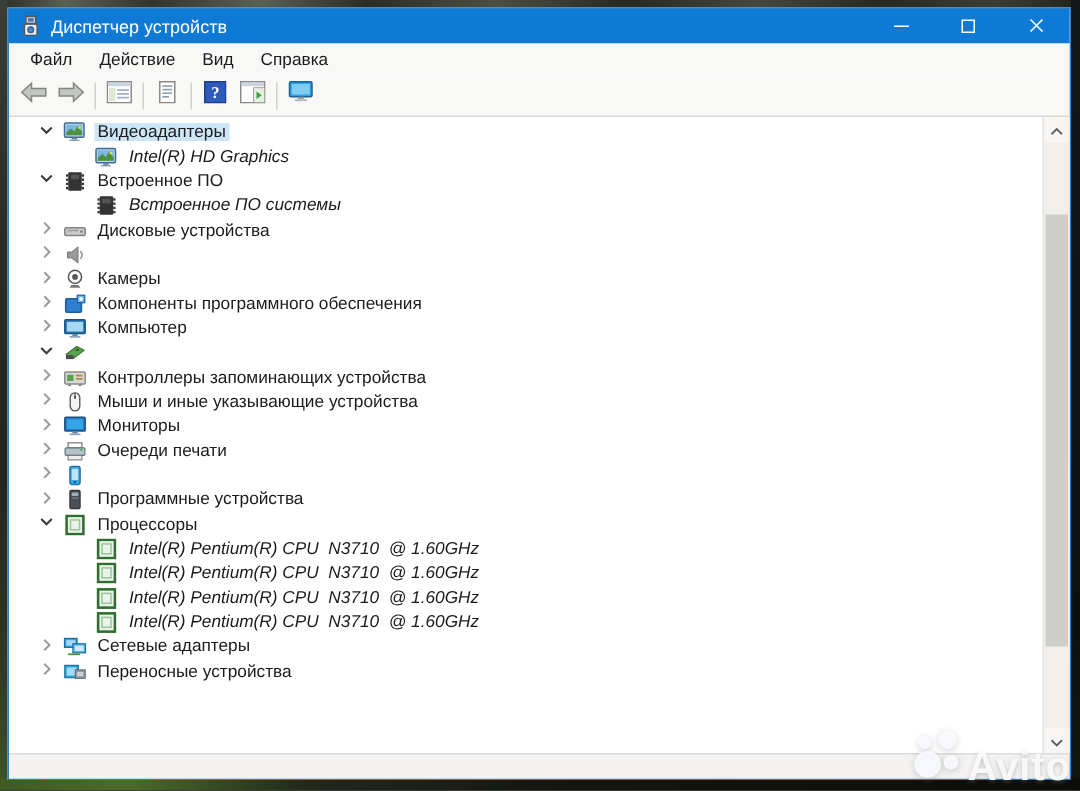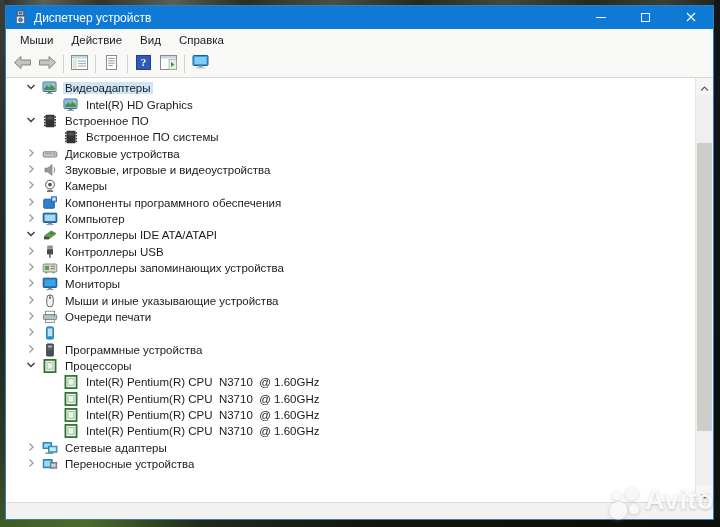--- a/index.html
+++ b/index.html
@@ -41,35 +41,35 @@
   .tb-btn { width:25px; height:22px; display:flex; align-items:center; justify-content:center; }
   .tb-sep { width:1px; height:18px; background:#cfcfcc; margin:0 3px; }
 
   .content { flex:1; min-height:0; display:flex; background:#fff; }
   .tree { flex:1; overflow:hidden; padding-top:2px; }
   .row { display:flex; align-items:center; height:16.35px; font-size:11.5px; color:#1b1b1b; }
   .row .chev { flex:0 0 14px; width:14px; height:14px; margin-left:18px;
     display:flex; align-items:center; justify-content:center; }
   .row .ticon { flex:0 0 16px; width:16px; height:14px; margin-left:4px;
     display:flex; align-items:center; justify-content:center; }
-  .row.l1 { padding-left:57px; }
+  .row.l1 { padding-left:57px;font-style:italic; }
   .row.l1 .ticon { margin-left:0; }
   .row .lbl { margin-left:5px; white-space:pre; padding:0 2px; }
   .row .lbl.selected { background:#cde6f7; }
 
   .vscroll { flex:0 0 17px; position:relative; background:#f0efed; border-left:1px solid #e6e5e3; }
   .sbtn { position:absolute; left:0; width:17px; height:17px; display:flex;
     align-items:center; justify-content:center; background:#f7f6f4; }
   .sbtn.up { top:0; } .sbtn.down { bottom:0; }
   .sthumb { position:absolute; left:1px; width:15px; top:65px; height:288px; background:#cdcdca; }
 
   .statusbar { flex:0 0 16px; background:#f3f2f0; border-top:1px solid #dddcda; }
 
   .watermark { position:absolute; right:6px; bottom:2px; z-index:10; display:flex;
-    align-items:flex-start; gap:3px; color:rgba(250,250,252,0.95); pointer-events:none; }
+    align-items:flex-end; gap:3px; color:rgba(250,250,252,0.95); pointer-events:none; }
   .wm-logo { filter:drop-shadow(0 1px 2px rgba(110,120,130,0.35)); }
   .wm-text { font-size:27px; font-weight:700; letter-spacing:0.5px; line-height:1;
     text-shadow:0 1px 3px rgba(110,120,130,0.4); }
 </style>
 </head>
 <body>
 
 <div class="stage">
   <div class="photo-top"></div>
   <div class="photo-left"></div>
@@ -100,21 +100,21 @@
           </div>
           <div class="winbtn">
             <span><svg width="10" height="10" viewBox="0 0 10 10">
                 <path d="M1 1 L9 9 M9 1 L1 9" stroke="#fff" stroke-width="1.1"></path>
               </svg></span>
           </div>
         </div>
     </div>
 
     <div class="menubar" id="menubar">
-        <span class="menu-item">Мыши</span>
+        <span class="menu-item">Файл</span>
         <span class="menu-item">Действие</span>
         <span class="menu-item">Вид</span>
         <span class="menu-item">Справка</span>
       </div>
 
     <div class="toolbar" id="toolbar">
         <div class="tb-btn">
           <span><svg width="19" height="15" viewBox="0 0 19 15">
               <path d="M8 1.5 L1.5 7.5 L8 13.5 V10 h9.5 V5 H8 Z" fill="#c2c6c0" stroke="#82877f"></path>
             </svg></span>
@@ -263,21 +263,20 @@
               <span><svg width="10" height="10" viewBox="0 0 10 10">
                   <polyline points="3.5,1.5 7,5 3.5,8.5" fill="none" stroke="#9a9a9a" stroke-width="1.3"></polyline>
                 </svg></span>
             </span>
             <span class="ticon">
               <svg width="16" height="14" viewBox="0 0 16 14">
                 <path d="M3 5 h2.8 L10 1.6 v10.8 L5.8 9 H3 z" fill="#9a9a9a" stroke="#6e6e6e" stroke-width="0.6"></path>
                 <path d="M11.6 4.4 q2.2 2.6 0 5.2" stroke="#9a9a9a" stroke-width="1.1" fill="none"></path>
               </svg>
             </span>
-            <span class="lbl">Звуковые, игровые и видеоустройства</span>
           </div>
           <div class="row l0">
             <span class="chev">
               <span><svg width="10" height="10" viewBox="0 0 10 10">
                   <polyline points="3.5,1.5 7,5 3.5,8.5" fill="none" stroke="#9a9a9a" stroke-width="1.3"></polyline>
                 </svg></span>
             </span>
             <span class="ticon">
               <svg width="16" height="14" viewBox="0 0 16 14">
                 <circle cx="8" cy="5.6" r="4.4" fill="#fdfdfd" stroke="#555" stroke-width="1"></circle>
@@ -324,38 +323,20 @@
                   <polyline points="1.5,3 5,6.5 8.5,3" fill="none" stroke="#3b3b3b" stroke-width="1.4"></polyline>
                 </svg></span>
             </span>
             <span class="ticon">
               <svg width="16" height="14" viewBox="0 0 16 14">
                 <path d="M2.2 8.2 L9.2 3 l4.8 2.6 L7 10.8 z" fill="#5aa24c" stroke="#3c7a34" stroke-width="0.8"></path>
                 <rect x="2" y="8.8" width="5" height="2.6" fill="#4a4a4a"></rect>
                 <rect x="8.6" y="4.6" width="2" height="1.4" fill="#2e5c28"></rect>
               </svg>
             </span>
-            <span class="lbl">Контроллеры IDE ATA/ATAPI</span>
-          </div>
-          <div class="row l0">
-            <span class="chev">
-              <span><svg width="10" height="10" viewBox="0 0 10 10">
-                  <polyline points="3.5,1.5 7,5 3.5,8.5" fill="none" stroke="#9a9a9a" stroke-width="1.3"></polyline>
-                </svg></span>
-            </span>
-            <span class="ticon">
-              <svg width="16" height="14" viewBox="0 0 16 14">
-                <rect x="5.8" y="1" width="4.4" height="3.2" fill="#aab4bc" stroke="#5c666e" stroke-width="0.7"></rect>
-                <rect x="6.7" y="1.7" width="1" height="1" fill="#5c666e"></rect>
-                <rect x="8.4" y="1.7" width="1" height="1" fill="#5c666e"></rect>
-                <rect x="5" y="4.2" width="6" height="5.2" rx="0.6" fill="#4a4a4a"></rect>
-                <rect x="7.3" y="9.4" width="1.4" height="3.4" fill="#4a4a4a"></rect>
-              </svg>
-            </span>
-            <span class="lbl">Контроллеры USB</span>
           </div>
           <div class="row l0">
             <span class="chev">
               <span><svg width="10" height="10" viewBox="0 0 10 10">
                   <polyline points="3.5,1.5 7,5 3.5,8.5" fill="none" stroke="#9a9a9a" stroke-width="1.3"></polyline>
                 </svg></span>
             </span>
             <span class="ticon">
               <svg width="16" height="14" viewBox="0 0 16 14">
                 <rect x="1.2" y="3" width="13.6" height="8" rx="0.8" fill="#d8d8d8" stroke="#8a8a8a"></rect>
@@ -369,42 +350,42 @@
             <span class="lbl">Контроллеры запоминающих устройства</span>
           </div>
           <div class="row l0">
             <span class="chev">
               <span><svg width="10" height="10" viewBox="0 0 10 10">
                   <polyline points="3.5,1.5 7,5 3.5,8.5" fill="none" stroke="#9a9a9a" stroke-width="1.3"></polyline>
                 </svg></span>
             </span>
             <span class="ticon">
               <svg width="16" height="14" viewBox="0 0 16 14">
+                <rect x="4.8" y="0.9" width="6.4" height="12" rx="3.2" fill="#f4f4f4" stroke="#555" stroke-width="0.9"></rect>
+                <line x1="8" y1="0.9" x2="8" y2="4.6" stroke="#555" stroke-width="0.8"></line>
+                <rect x="7.4" y="2.6" width="1.2" height="2.4" rx="0.6" fill="#555"></rect>
+              </svg>
+            </span>
+            <span class="lbl">Мыши и иные указывающие устройства</span>
+          </div>
+          <div class="row l0">
+            <span class="chev">
+              <span><svg width="10" height="10" viewBox="0 0 10 10">
+                  <polyline points="3.5,1.5 7,5 3.5,8.5" fill="none" stroke="#9a9a9a" stroke-width="1.3"></polyline>
+                </svg></span>
+            </span>
+            <span class="ticon">
+              <svg width="16" height="14" viewBox="0 0 16 14">
                 <rect x="1.2" y="1.2" width="13.6" height="9.2" rx="0.8" fill="#2b7cc1" stroke="#1b5180"></rect>
                 <rect x="2.6" y="2.6" width="10.8" height="6.4" fill="#36a5e8"></rect>
                 <rect x="6.2" y="10.6" width="3.6" height="1.4" fill="#6b86a0"></rect>
                 <rect x="4.4" y="12" width="7.2" height="1.1" fill="#8aa2b8"></rect>
               </svg>
             </span>
             <span class="lbl">Мониторы</span>
-          </div>
-          <div class="row l0">
-            <span class="chev">
-              <span><svg width="10" height="10" viewBox="0 0 10 10">
-                  <polyline points="3.5,1.5 7,5 3.5,8.5" fill="none" stroke="#9a9a9a" stroke-width="1.3"></polyline>
-                </svg></span>
-            </span>
-            <span class="ticon">
-              <svg width="16" height="14" viewBox="0 0 16 14">
-                <rect x="4.8" y="0.9" width="6.4" height="12" rx="3.2" fill="#f4f4f4" stroke="#555" stroke-width="0.9"></rect>
-                <line x1="8" y1="0.9" x2="8" y2="4.6" stroke="#555" stroke-width="0.8"></line>
-                <rect x="7.4" y="2.6" width="1.2" height="2.4" rx="0.6" fill="#555"></rect>
-              </svg>
-            </span>
-            <span class="lbl">Мыши и иные указывающие устройства</span>
           </div>
           <div class="row l0">
             <span class="chev">
               <span><svg width="10" height="10" viewBox="0 0 10 10">
                   <polyline points="3.5,1.5 7,5 3.5,8.5" fill="none" stroke="#9a9a9a" stroke-width="1.3"></polyline>
                 </svg></span>
             </span>
             <span class="ticon">
               <svg width="16" height="14" viewBox="0 0 16 14">
                 <rect x="3.4" y="1.2" width="9.2" height="3.4" fill="#fdfdfd" stroke="#777" stroke-width="0.8"></rect>

